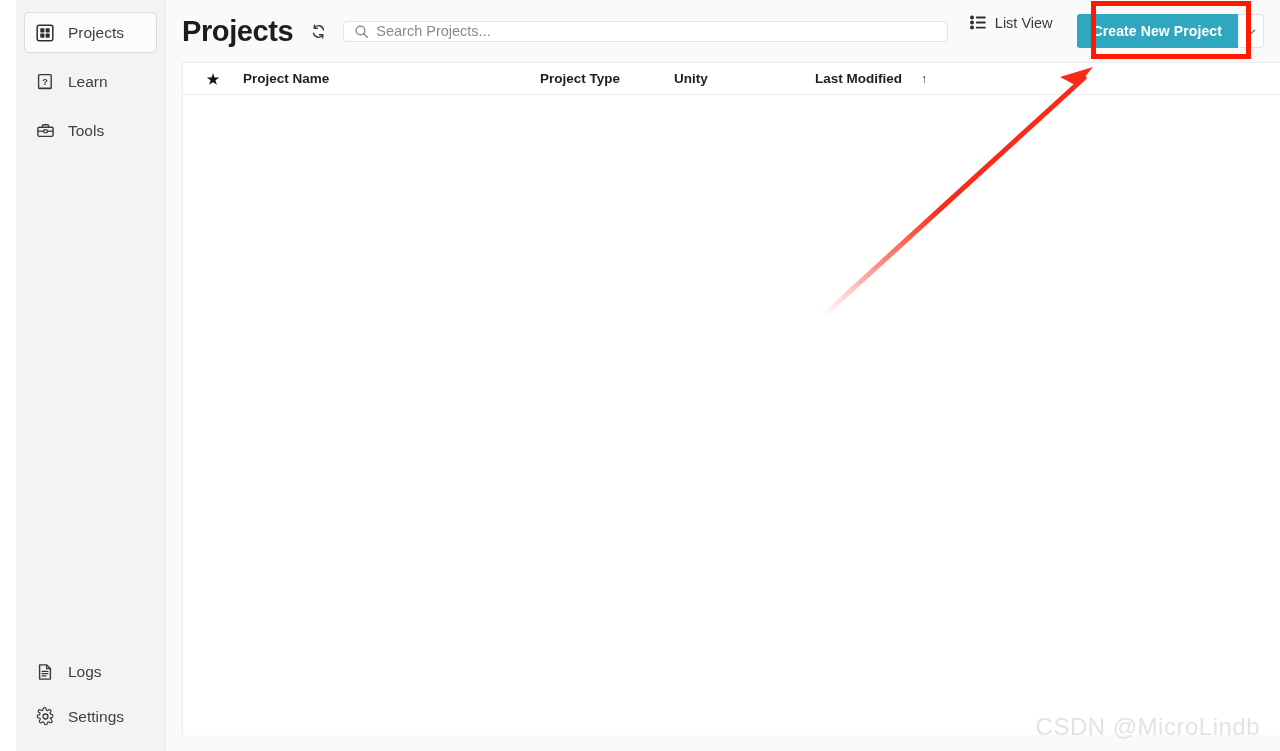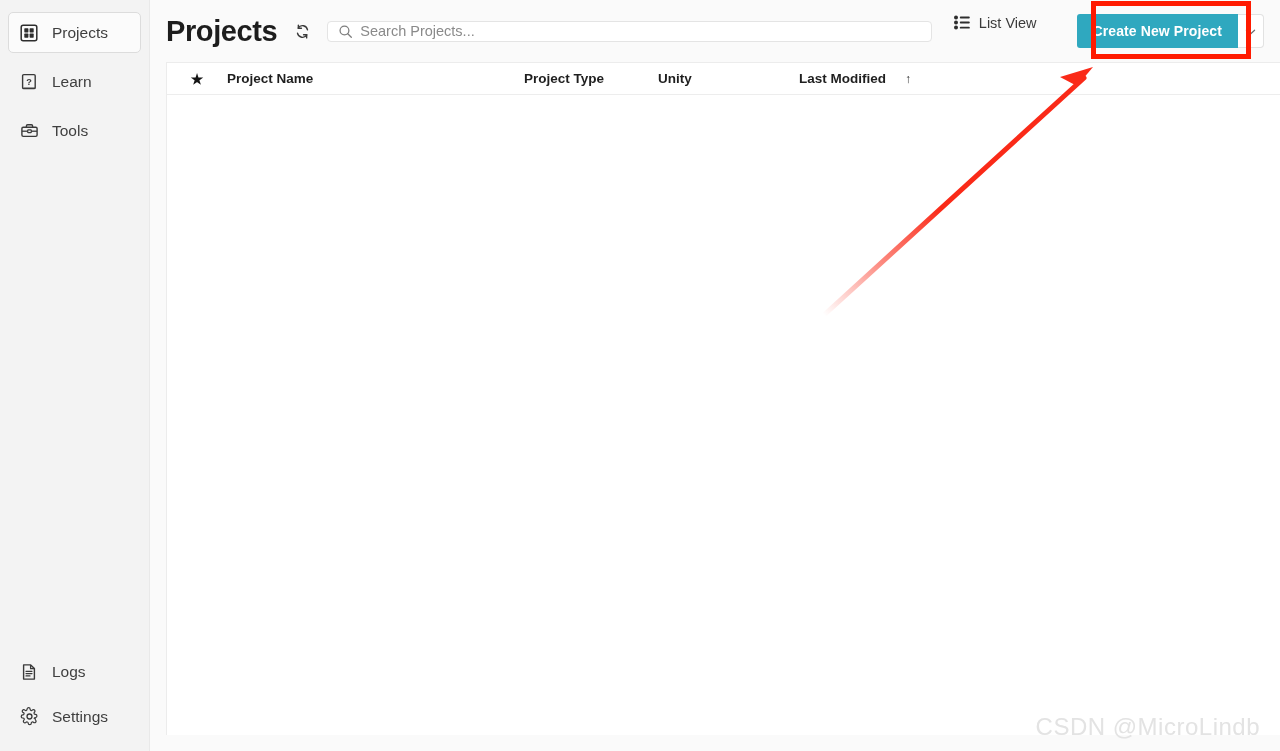--- a/index.html
+++ b/index.html
@@ -12,20 +12,21 @@
     font-family: "Liberation Sans", sans-serif;
   }
 
   #app {
     position: relative;
     width: 1280px;
     height: 751px;
     background: #ffffff;
     display: flex;
     overflow: hidden;
+    padding-left: 16px;
   }
 
   
   .sidebar {
     position: relative;
     width: 150px;
     height: 751px;
     background: #f3f3f3;
     border-right: 1px solid #e9e9e9;
     flex: 0 0 150px;
@@ -141,21 +142,21 @@
     cursor: pointer;
     border-radius: 4px;
     white-space: nowrap;
     flex: 0 0 auto;
   }
   .listview-icon { display: inline-flex; margin-right: 9px; }
 
   .create-group {
     display: flex;
     align-items: center;
-    margin-left: 32px;
+    margin-left: 16px;
     flex: 0 0 auto;
     position: relative;
   }
   .create-btn {
     background: #2fa8bf;
     color: #ffffff;
     font-size: 14px;
     font-weight: 700;
     border: none;
     height: 34px;

